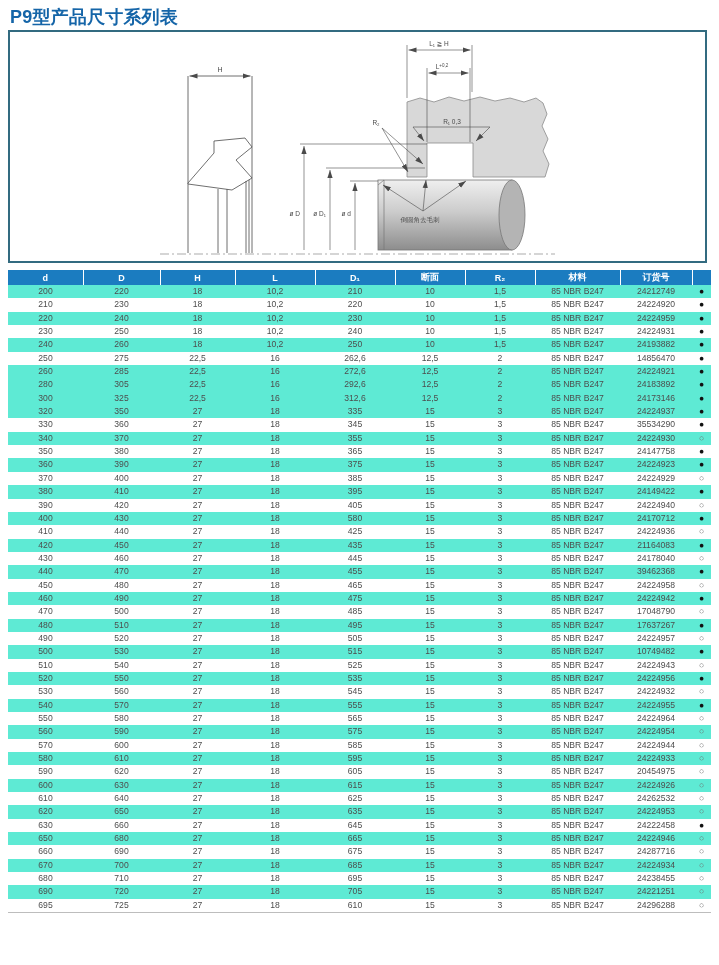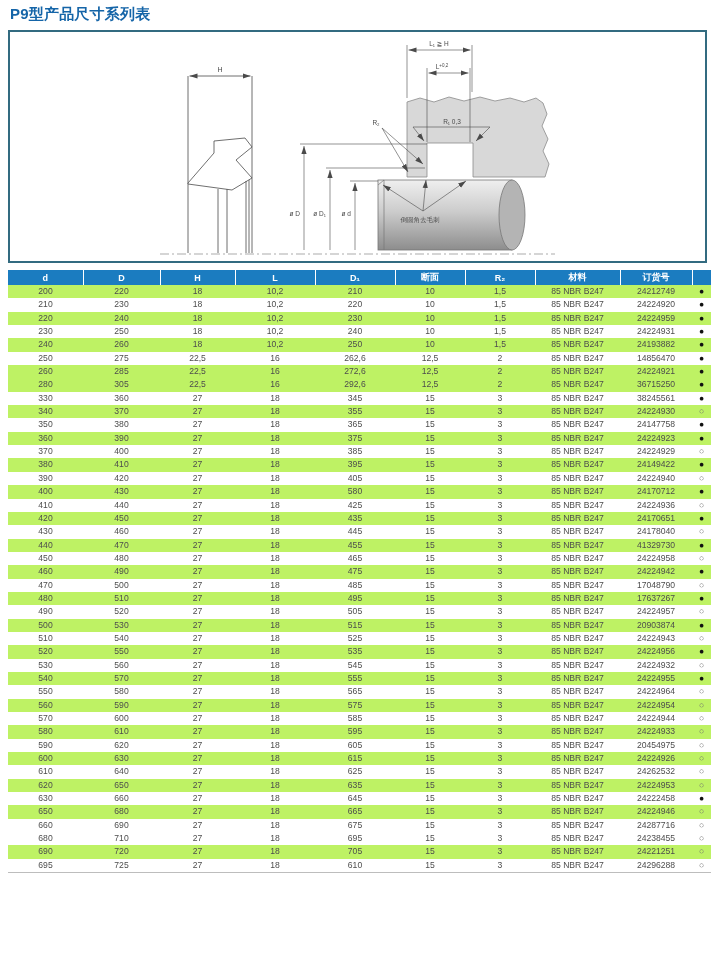--- a/index.html
+++ b/index.html
@@ -3,21 +3,21 @@
 <meta charset="utf-8">
 <style>
   html,body{margin:0;padding:0;}
   body{
     width:719px;height:965px;position:relative;background:#fff;
     font-family:"Liberation Sans","DejaVu Sans",sans-serif;
     -webkit-font-smoothing:antialiased;
   }
   .title{
     position:absolute;left:10px;top:5px;margin:0;
-    font-size:15px;font-weight:bold;color:#1565a8;letter-spacing:.2px;
+    font-size:18px;font-weight:bold;color:#1565a8;letter-spacing:.2px;
   }
   .figure-box{
     position:absolute;left:8px;top:30px;width:699px;height:233px;
     border:2px solid #336b80;box-sizing:border-box;background:#fff;
   }
   .figure-box svg{display:block;width:100%;height:100%;}
   table.grid{
     position:absolute;left:8px;top:270px;width:703px;
     border-collapse:collapse;table-layout:fixed;
     border-bottom:1px solid #bdbdbd;
@@ -25,21 +25,21 @@
   table.grid thead th{
     background:#1b7cc0;color:#fff;font-size:9px;font-weight:bold;
     height:15px;padding:0;border-right:1px solid #fff;white-space:nowrap;
   }
   table.grid thead th:last-child{border-right:none;}
   table.grid tbody td{
     font-size:8.6px;color:#4d4d4d;text-align:center;
     height:13.34px;line-height:13.34px;padding:0;
     white-space:nowrap;overflow:hidden;
   }
-  tr.even{background:#bef264;}
+  tr.even{background:#5eead4;}
   tr.odd{background:#ffffff;}
   td.dot{font-size:8px;}
   td.dot.filled{color:#111;}
   td.dot.open{color:#6e6e6e;}
 </style>
 </head>
 <body>
 
 <h1 class="title">P9型产品尺寸系列表</h1>
 
@@ -245,33 +245,57 @@
       </tr>
       <tr class="even">
         <td>280</td>
         <td>305</td>
         <td>22,5</td>
         <td>16</td>
         <td>292,6</td>
         <td>12,5</td>
         <td>2</td>
         <td>85 NBR B247</td>
-        <td>36715250</td>
+        <td>24183892</td>
+        <td class="dot filled">●</td>
+      </tr>
+      <tr class="even">
+        <td>300</td>
+        <td>325</td>
+        <td>22,5</td>
+        <td>16</td>
+        <td>312,6</td>
+        <td>12,5</td>
+        <td>2</td>
+        <td>85 NBR B247</td>
+        <td>24173146</td>
+        <td class="dot filled">●</td>
+      </tr>
+      <tr class="even">
+        <td>320</td>
+        <td>350</td>
+        <td>27</td>
+        <td>18</td>
+        <td>335</td>
+        <td>15</td>
+        <td>3</td>
+        <td>85 NBR B247</td>
+        <td>24224937</td>
         <td class="dot filled">●</td>
       </tr>
       <tr class="odd">
         <td>330</td>
         <td>360</td>
         <td>27</td>
         <td>18</td>
         <td>345</td>
         <td>15</td>
         <td>3</td>
         <td>85 NBR B247</td>
-        <td>38245561</td>
+        <td>35534290</td>
         <td class="dot filled">●</td>
       </tr>
       <tr class="even">
         <td>340</td>
         <td>370</td>
         <td>27</td>
         <td>18</td>
         <td>355</td>
         <td>15</td>
         <td>3</td>
@@ -365,21 +389,21 @@
       </tr>
       <tr class="even">
         <td>420</td>
         <td>450</td>
         <td>27</td>
         <td>18</td>
         <td>435</td>
         <td>15</td>
         <td>3</td>
         <td>85 NBR B247</td>
-        <td>24170651</td>
+        <td>21164083</td>
         <td class="dot filled">●</td>
       </tr>
       <tr class="odd">
         <td>430</td>
         <td>460</td>
         <td>27</td>
         <td>18</td>
         <td>445</td>
         <td>15</td>
         <td>3</td>
@@ -389,21 +413,21 @@
       </tr>
       <tr class="even">
         <td>440</td>
         <td>470</td>
         <td>27</td>
         <td>18</td>
         <td>455</td>
         <td>15</td>
         <td>3</td>
         <td>85 NBR B247</td>
-        <td>41329730</td>
+        <td>39462368</td>
         <td class="dot filled">●</td>
       </tr>
       <tr class="odd">
         <td>450</td>
         <td>480</td>
         <td>27</td>
         <td>18</td>
         <td>465</td>
         <td>15</td>
         <td>3</td>
@@ -461,21 +485,21 @@
       </tr>
       <tr class="even">
         <td>500</td>
         <td>530</td>
         <td>27</td>
         <td>18</td>
         <td>515</td>
         <td>15</td>
         <td>3</td>
         <td>85 NBR B247</td>
-        <td>20903874</td>
+        <td>10749482</td>
         <td class="dot filled">●</td>
       </tr>
       <tr class="odd">
         <td>510</td>
         <td>540</td>
         <td>27</td>
         <td>18</td>
         <td>525</td>
         <td>15</td>
         <td>3</td>
@@ -644,20 +668,32 @@
         <td>690</td>
         <td>27</td>
         <td>18</td>
         <td>675</td>
         <td>15</td>
         <td>3</td>
         <td>85 NBR B247</td>
         <td>24287716</td>
         <td class="dot open">○</td>
       </tr>
+      <tr class="even">
+        <td>670</td>
+        <td>700</td>
+        <td>27</td>
+        <td>18</td>
+        <td>685</td>
+        <td>15</td>
+        <td>3</td>
+        <td>85 NBR B247</td>
+        <td>24224934</td>
+        <td class="dot open">○</td>
+      </tr>
       <tr class="odd">
         <td>680</td>
         <td>710</td>
         <td>27</td>
         <td>18</td>
         <td>695</td>
         <td>15</td>
         <td>3</td>
         <td>85 NBR B247</td>
         <td>24238455</td>

